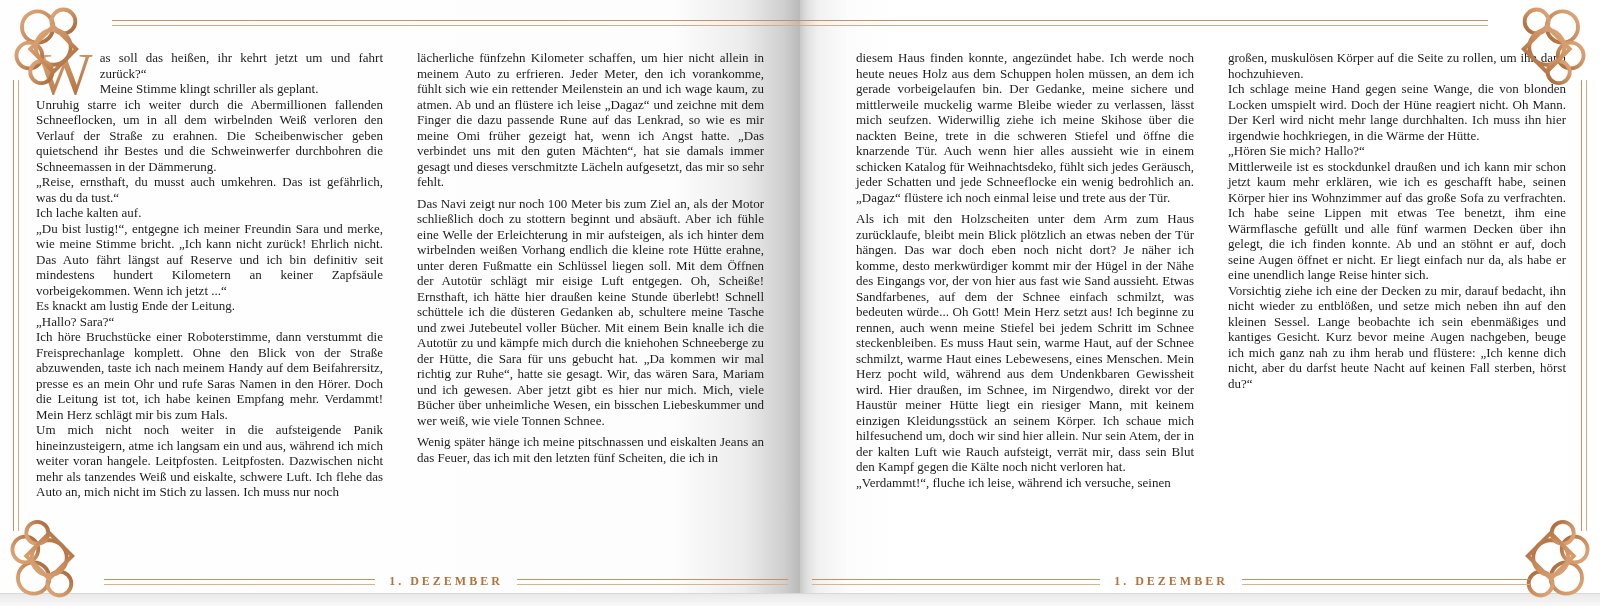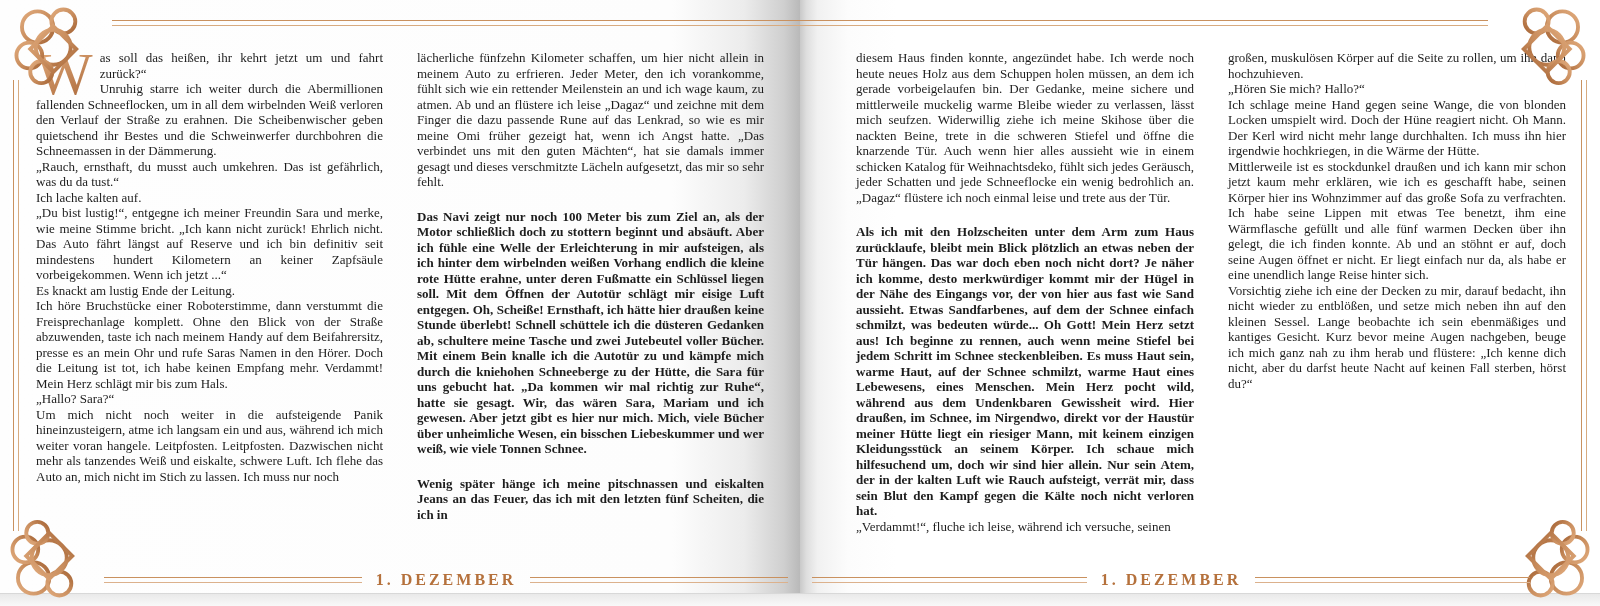--- a/index.html
+++ b/index.html
@@ -25,33 +25,33 @@
   .orn-tr{top:4px;right:10px;transform:scaleX(-1);}
   .orn-bl{bottom:-8px;left:6px;transform:scaleY(-1);}
   .orn-br{bottom:-8px;right:6px;transform:scale(-1,-1);}
 
   
   .cols{display:flex;gap:34px;padding:50px 36px 0 36px;height:518px;overflow:hidden;}
   .page-right .cols{padding:50px 34px 0 56px;}
   .col{flex:1;font-size:13px;line-height:15.5px;text-align:justify;
        hyphens:auto;-webkit-hyphens:auto;}
   .col p{margin:0;}
-  .col p.gap{margin-top:19px;font-weight:bold;}
+  .col p.gap{margin-top:6px;}
   .dropcap{float:left;font-size:60px;line-height:44px;height:44px;
            padding:2px 7px 0 0;font-weight:400;
            background:linear-gradient(150deg,#e3ac7d 0%,#c98d5e 45%,#a96738 100%);
            -webkit-background-clip:text;background-clip:text;color:transparent;}
 
   
   .chapter-footer{position:absolute;left:0;right:0;bottom:4px;display:flex;
                   align-items:center;gap:14px;}
   .page-left  .chapter-footer{padding-left:104px;padding-right:12px;}
   .page-right .chapter-footer{padding-left:12px;padding-right:70px;}
   .footer-rule{flex:1;height:4px;border-top:1px solid #c9915f;border-bottom:1px solid #dcb18c;}
-  .chapter-label{font-size:16px;letter-spacing:3px;font-weight:600;white-space:nowrap;
+  .chapter-label{font-size:12px;letter-spacing:3px;font-weight:600;white-space:nowrap;
                  text-transform:uppercase;color:#b5713c;}
 </style>
 </head>
 <body>
 
 <svg width="0" height="0" style="position:absolute" aria-hidden="true">
   <defs>
     <linearGradient id="copper" x1="0" y1="0" x2="1" y2="1">
       <stop offset="0" stop-color="#e0aa7c"></stop>
       <stop offset="0.55" stop-color="#c88c5c"></stop>
@@ -79,27 +79,28 @@
       <svg class="orn orn-tl">
           <use href="#knot"></use>
         </svg>
       <svg class="orn orn-bl">
           <use href="#knot"></use>
         </svg>
 
       <div class="cols">
         <div class="col">
           <p><span class="dropcap">W</span><span>as soll das heißen, ihr kehrt jetzt um und fahrt zurück?“</span></p>
+          <p>Meine Stimme klingt schriller als geplant.</p>
           <p>Unruhig starre ich weiter durch die Abermillionen fallenden Schneeflocken, um in all dem wirbelnden Weiß verloren den Verlauf der Straße zu erahnen. Die Scheibenwischer geben quietschend ihr Bestes und die Schweinwerfer durchbohren die Schneemassen in der Dämmerung.</p>
-          <p>„Rauch, ernsthaft, du musst auch umkehren. Das ist gefährlich, was du da tust.“</p>
+          <p>„Reise, ernsthaft, du musst auch umkehren. Das ist gefährlich, was du da tust.“</p>
           <p>Ich lache kalten auf.</p>
           <p>„Du bist lustig!“, entgegne ich meiner Freundin Sara und merke, wie meine Stimme bricht. „Ich kann nicht zurück! Ehrlich nicht. Das Auto fährt längst auf Reserve und ich bin definitiv seit mindestens hundert Kilometern an keiner Zapfsäule vorbeigekommen. Wenn ich jetzt ...“</p>
           <p>Es knackt am lustig Ende der Leitung.</p>
+          <p>„Hallo? Sara?“</p>
           <p>Ich höre Bruchstücke einer Roboterstimme, dann verstummt die Freisprechanlage komplett. Ohne den Blick von der Straße abzuwenden, taste ich nach meinem Handy auf dem Beifahrersitz, presse es an mein Ohr und rufe Saras Namen in den Hörer. Doch die Leitung ist tot, ich habe keinen Empfang mehr. Verdammt! Mein Herz schlägt mir bis zum Hals.</p>
-          <p>„Hallo? Sara?“</p>
           <p>Um mich nicht noch weiter in die aufsteigende Panik hineinzusteigern, atme ich langsam ein und aus, während ich mich weiter voran hangele. Leitpfosten. Leitpfosten. Dazwischen nicht mehr als tanzendes Weiß und eiskalte, schwere Luft. Ich flehe das Auto an, mich nicht im Stich zu lassen. Ich muss nur noch</p>
         </div>
         <div class="col">
           <p>lächerliche fünfzehn Kilometer schaffen, um hier nicht allein in meinem Auto zu erfrieren. Jeder Meter, den ich vorankomme, fühlt sich wie ein rettender Meilenstein an und ich wage kaum, zu atmen. Ab und an flüstere ich leise „Dagaz“ und zeichne mit dem Finger die dazu passende Rune auf das Lenkrad, so wie es mir meine Omi früher gezeigt hat, wenn ich Angst hatte. „Das verbindet uns mit den guten Mächten“, hat sie damals immer gesagt und dieses verschmitzte Lächeln aufgesetzt, das mir so sehr fehlt.</p>
           <p class="gap">Das Navi zeigt nur noch 100 Meter bis zum Ziel an, als der Motor schließlich doch zu stottern beginnt und absäuft. Aber ich fühle eine Welle der Erleichterung in mir aufsteigen, als ich hinter dem wirbelnden weißen Vorhang endlich die kleine rote Hütte erahne, unter deren Fußmatte ein Schlüssel liegen soll. Mit dem Öffnen der Autotür schlägt mir eisige Luft entgegen. Oh, Scheiße! Ernsthaft, ich hätte hier draußen keine Stunde überlebt! Schnell schüttele ich die düsteren Gedanken ab, schultere meine Tasche und zwei Jutebeutel voller Bücher. Mit einem Bein knalle ich die Autotür zu und kämpfe mich durch die kniehohen Schneeberge zu der Hütte, die Sara für uns gebucht hat. „Da kommen wir mal richtig zur Ruhe“, hatte sie gesagt. Wir, das wären Sara, Mariam und ich gewesen. Aber jetzt gibt es hier nur mich. Mich, viele Bücher über unheimliche Wesen, ein bisschen Liebeskummer und wer weiß, wie viele Tonnen Schnee.</p>
           <p class="gap">Wenig später hänge ich meine pitschnassen und eiskalten Jeans an das Feuer, das ich mit den letzten fünf Scheiten, die ich in</p>
         </div>
       </div>
 
       <footer class="chapter-footer">
@@ -120,22 +121,22 @@
         </svg>
 
       <div class="cols">
         <div class="col">
           <p>diesem Haus finden konnte, angezündet habe. Ich werde noch heute neues Holz aus dem Schuppen holen müssen, an dem ich gerade vorbeigelaufen bin. Der Gedanke, meine sichere und mittlerweile muckelig warme Bleibe wieder zu verlassen, lässt mich seufzen. Widerwillig ziehe ich meine Skihose über die nackten Beine, trete in die schweren Stiefel und öffne die knarzende Tür. Auch wenn hier alles aussieht wie in einem schicken Katalog für Weihnachtsdeko, fühlt sich jedes Geräusch, jeder Schatten und jede Schneeflocke ein wenig bedrohlich an. „Dagaz“ flüstere ich noch einmal leise und trete aus der Tür.</p>
           <p class="gap">Als ich mit den Holzscheiten unter dem Arm zum Haus zurücklaufe, bleibt mein Blick plötzlich an etwas neben der Tür hängen. Das war doch eben noch nicht dort? Je näher ich komme, desto merkwürdiger kommt mir der Hügel in der Nähe des Eingangs vor, der von hier aus fast wie Sand aussieht. Etwas Sandfarbenes, auf dem der Schnee einfach schmilzt, was bedeuten würde... Oh Gott! Mein Herz setzt aus! Ich beginne zu rennen, auch wenn meine Stiefel bei jedem Schritt im Schnee steckenbleiben. Es muss Haut sein, warme Haut, auf der Schnee schmilzt, warme Haut eines Lebewesens, eines Menschen. Mein Herz pocht wild, während aus dem Undenkbaren Gewissheit wird. Hier draußen, im Schnee, im Nirgendwo, direkt vor der Haustür meiner Hütte liegt ein riesiger Mann, mit keinem einzigen Kleidungsstück an seinem Körper. Ich schaue mich hilfesuchend um, doch wir sind hier allein. Nur sein Atem, der in der kalten Luft wie Rauch aufsteigt, verrät mir, dass sein Blut den Kampf gegen die Kälte noch nicht verloren hat.</p>
           <p>„Verdammt!“, fluche ich leise, während ich versuche, seinen</p>
         </div>
         <div class="col">
           <p>großen, muskulösen Körper auf die Seite zu rollen, um ihn dann hochzuhieven.</p>
+          <p>Ich schlage meine Hand gegen seine Wange, die von blonden Locken umspielt wird. Doch der Hüne reagiert nicht. Oh Mann. Der Kerl wird nicht mehr lange durchhalten. Ich muss ihn hier irgendwie hochkriegen, in die Wärme der Hütte.</p>
           <p>„Hören Sie mich? Hallo?“</p>
-          <p>Ich schlage meine Hand gegen seine Wange, die von blonden Locken umspielt wird. Doch der Hüne reagiert nicht. Oh Mann. Der Kerl wird nicht mehr lange durchhalten. Ich muss ihn hier irgendwie hochkriegen, in die Wärme der Hütte.</p>
           <p>Mittlerweile ist es stockdunkel draußen und ich kann mir schon jetzt kaum mehr erklären, wie ich es geschafft habe, seinen Körper hier ins Wohnzimmer auf das große Sofa zu verfrachten. Ich habe seine Lippen mit etwas Tee benetzt, ihm eine Wärmflasche gefüllt und alle fünf warmen Decken über ihn gelegt, die ich finden konnte. Ab und an stöhnt er auf, doch seine Augen öffnet er nicht. Er liegt einfach nur da, als habe er eine unendlich lange Reise hinter sich.</p>
           <p>Vorsichtig ziehe ich eine der Decken zu mir, darauf bedacht, ihn nicht wieder zu entblößen, und setze mich neben ihn auf den kleinen Sessel. Lange beobachte ich sein ebenmäßiges und kantiges Gesicht. Kurz bevor meine Augen nachgeben, beuge ich mich ganz nah zu ihm herab und flüstere: „Ich kenne dich nicht, aber du darfst heute Nacht auf keinen Fall sterben, hörst du?“</p>
         </div>
       </div>
 
       <footer class="chapter-footer">
         <div class="footer-rule"></div>
         <span class="chapter-label">1. Dezember</span>
         <div class="footer-rule"></div>
       </footer>

